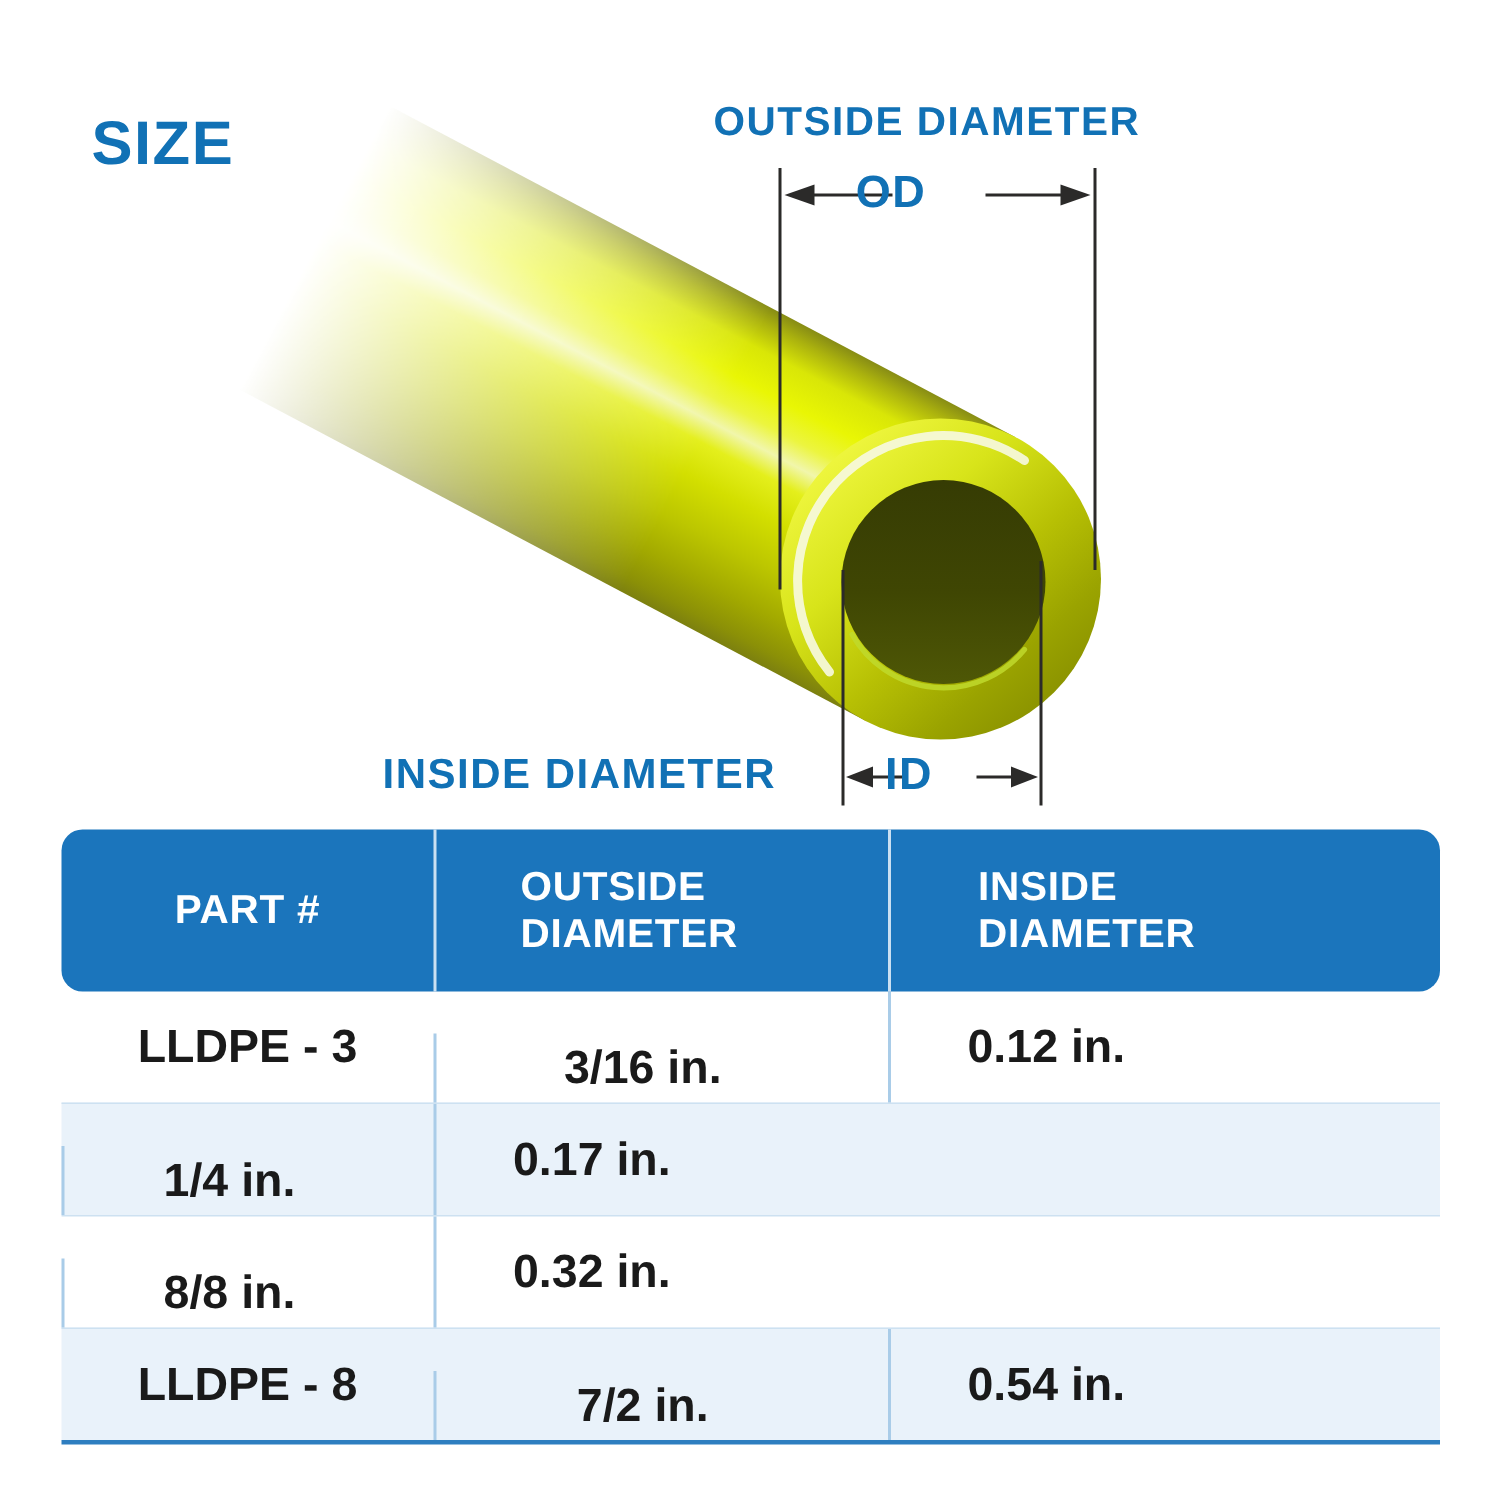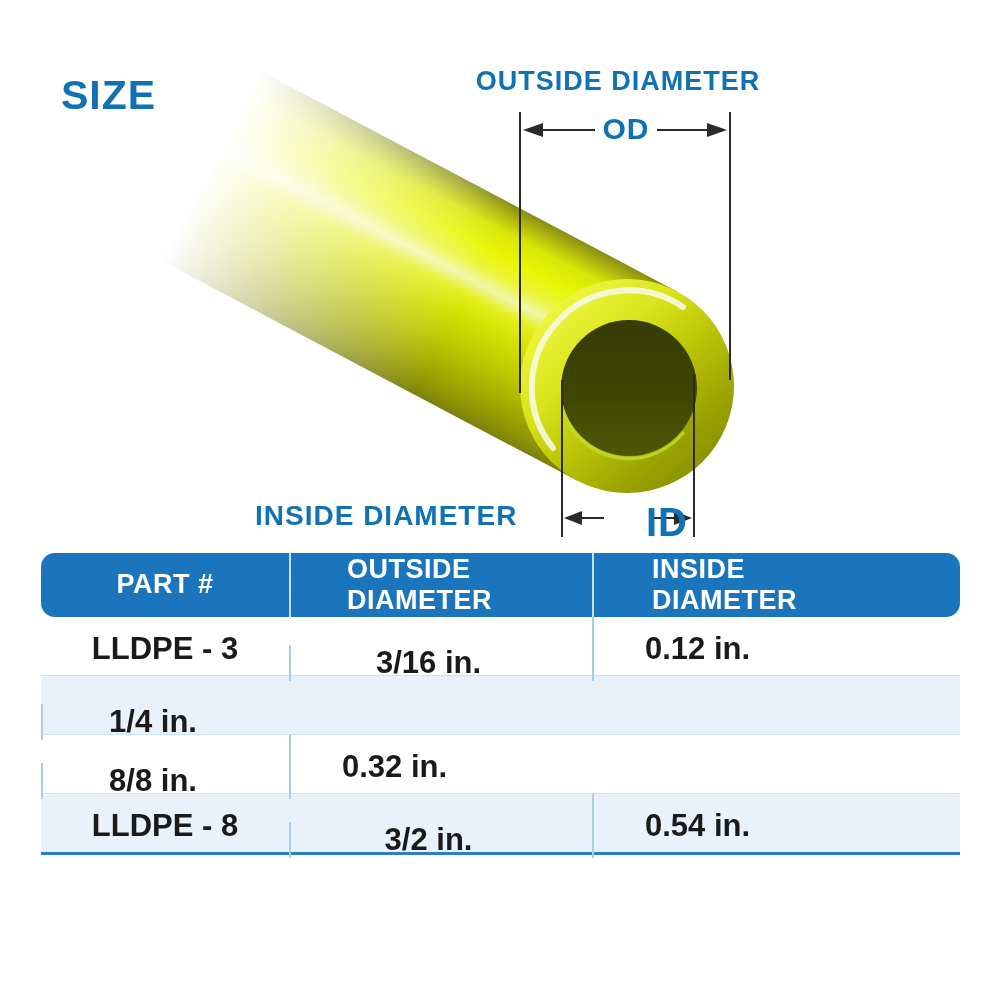--- a/index.html
+++ b/index.html
@@ -3,39 +3,39 @@
 <meta charset="utf-8">
 <style>
   html,body{margin:0;padding:0;background:#ffffff;}
   body{font-family:"Liberation Sans", sans-serif;}
   .canvas{position:relative;width:1000px;height:1000px;background:#ffffff;overflow:hidden;}
 
   
   .lbl{position:absolute;color:#1171b5;font-weight:700;}
   .size-title{left:61px;top:72px;font-size:41px;letter-spacing:1px;}
   .outside-label{left:398px;top:66px;width:440px;text-align:center;font-size:27px;letter-spacing:1px;}
-  .od-label{left:576px;top:112px;width:100px;text-align:center;font-size:30px;letter-spacing:1px;}
+  .od-label{left:544px;top:112px;width:100px;text-align:center;font-size:30px;letter-spacing:1px;}
   .inside-label{left:255px;top:500px;font-size:28px;letter-spacing:1px;}
-  .id-label{left:604px;top:500px;width:84px;text-align:right;font-size:40px;letter-spacing:1px;}
+  .id-label{left:590px;top:500px;width:84px;text-align:left;font-size:30px;letter-spacing:1px;}
 
   
   .diagram{position:absolute;left:0;top:0;width:1000px;height:560px;}
 
   
   .size-table{position:absolute;left:41px;top:553px;width:919px;}
-  .thead{display:grid;grid-template-columns:248px 303px 1fr;height:64px;
+  .thead{display:grid;grid-template-columns:248px 303px 1fr;height:108px;
          background:#1b75bc;border-radius:14px;color:#ffffff;font-weight:700;
          font-size:27px;line-height:1.15;letter-spacing:0.5px;}
   .th{display:flex;align-items:center;}
   .th-part{justify-content:center;text-align:center;}
   .th-od{padding-left:56px;max-width:200px;}
   .th-id{padding-left:58px;max-width:200px;}
   .th-od,.th-id{border-left:2px solid rgba(222,236,247,0.9);}
   .tbody{border-bottom:3px solid #2e7ec0;}
-  .trow{display:grid;grid-template-columns:248px 303px 1fr;height:58px;
+  .trow{display:grid;grid-template-columns:248px 303px 1fr;height:74px;
         font-size:31px;font-weight:700;color:#1a1a1a;}
   .trow:nth-child(even){background:#e9f2fa;}
   .trow + .trow{border-top:1px solid #cde1f1;}
   .td{display:flex;align-items:center;}
   .td-part{justify-content:center;}
   .td-od{justify-content:center;padding-right:26px;margin-top:28px;}
   .td-id{padding-left:51px;}
   .td-od,.td-id{border-left:2px solid #a9cce8;}
 </style>
 </head>
@@ -123,26 +123,27 @@
       <div class="th th-id">INSIDE DIAMETER</div>
     </div>
     <div class="tbody">
       <div class="trow">
         <div class="td td-part">LLDPE - 3</div>
         <div class="td td-od">3/16 in.</div>
         <div class="td td-id">0.12 in.</div>
       </div>
       <div class="trow">
         <div class="td td-od">1/4 in.</div>
+        <div class="td td-id">0.17 in.</div>
       </div>
       <div class="trow">
         <div class="td td-od">8/8 in.</div>
         <div class="td td-id">0.32 in.</div>
       </div>
       <div class="trow">
         <div class="td td-part">LLDPE - 8</div>
-        <div class="td td-od">3/2 in.</div>
+        <div class="td td-od">7/2 in.</div>
         <div class="td td-id">0.54 in.</div>
       </div>
     </div>
   </div>
 
 </div>
 
 </body></html>

